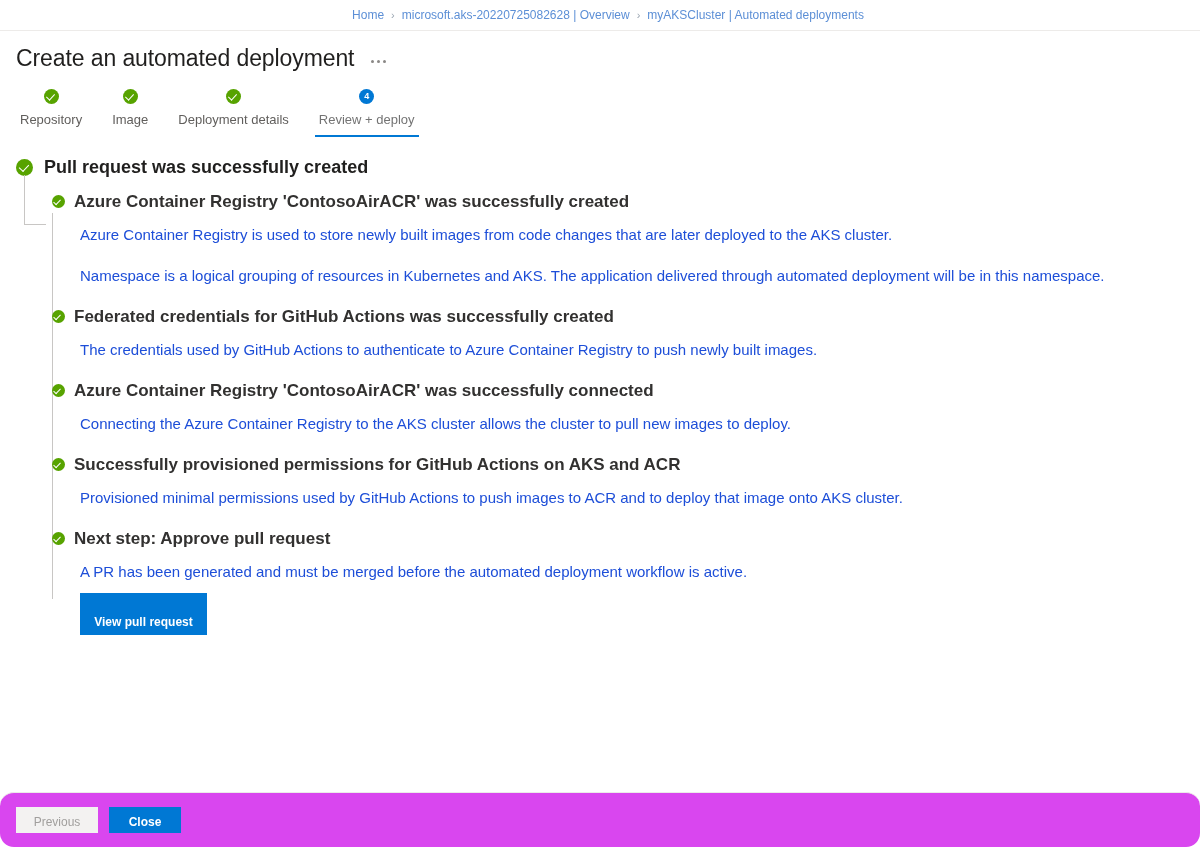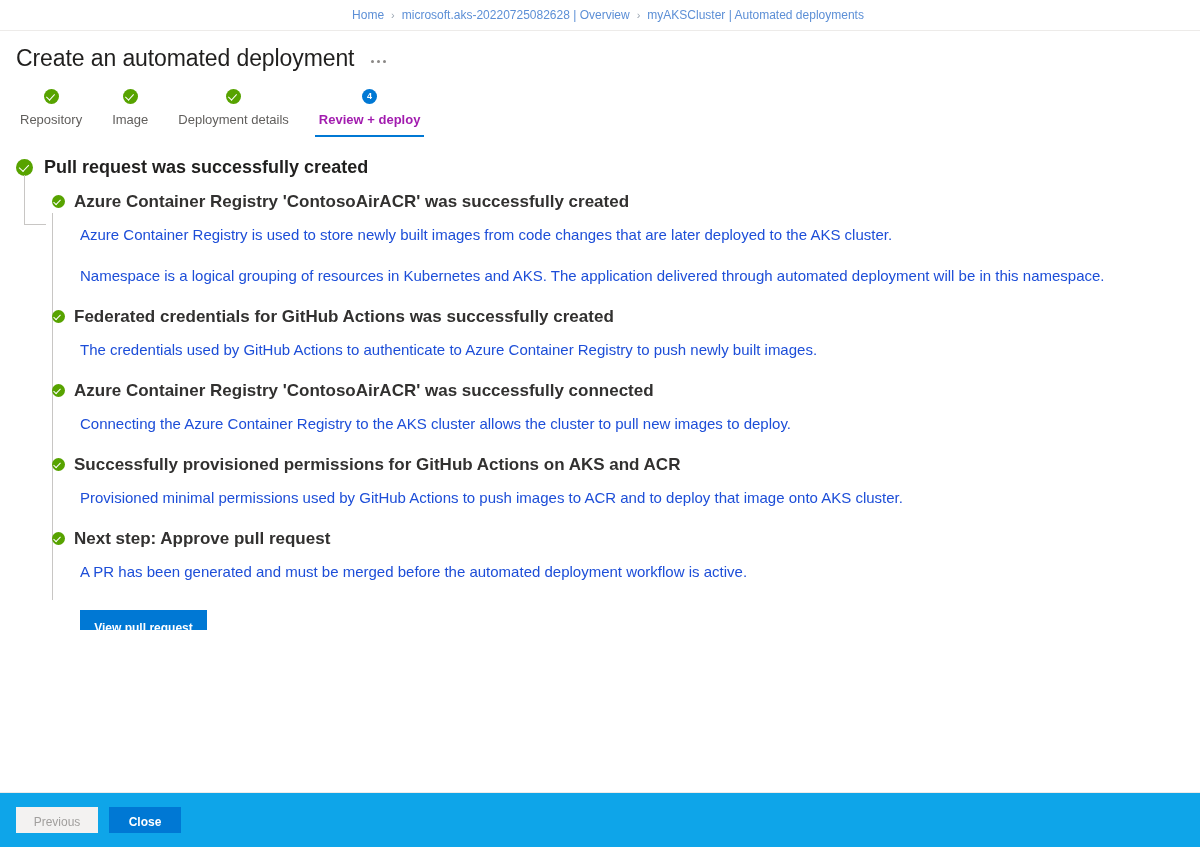--- a/index.html
+++ b/index.html
@@ -89,21 +89,21 @@
     align-items: center;
     gap: 7px;
     padding: 0 4px 8px 4px;
     cursor: pointer;
     position: relative;
     font-size: 13px;
     line-height: 18px;
     flex-direction: column;
   }
   .tab .tab-label { color: #605e5c; white-space: nowrap; }
-  .tab.active .tab-label { color: #a21caf; font-weight: 700; }
+  .tab.active .tab-label { color: #737373; font-weight: 400; }
   .tab.active::after {
     content: "";
     position: absolute;
     left: 0; right: 0; bottom: 0;
     height: 2px;
     background: #0078d4;
   }
   .badge-check {
     width: 15px; height: 15px;
     border-radius: 50%;
@@ -244,38 +244,39 @@
   .btn-primary {
     background: #0078d4;
     color: #ffffff;
     font-weight: 700;
     padding: 6px 14px;
     min-width: 80px;
     height: 25px;
     border: 1px solid #0078d4;
   }
   .btn-view-pr {
-    margin: 30px 0 0 28px;
+    margin: 13px 0 0 28px;
     min-width: 127px;
     height: 16px;
-    padding: 9px 12px;
+    padding: 20px 12px;
   }
 
   
   .footer {
     position: absolute;
     left: 0; right: 0;
     bottom: 0;
     height: 55px;
     border-top: 1px solid #edebe9;
     display: flex;
     align-items: center;
     gap: 11px;
     padding-left: 16px;
-    background: #0ea5e9;
+    background: #d946ef;
+    border-radius: 14px;
   }
   .btn-secondary-disabled {
     background: #f3f2f1;
     color: #a19f9d;
     border: 1px solid #f3f2f1;
     padding: 6px 14px;
     min-width: 82px;
     height: 26px;
     cursor: default;
   }

